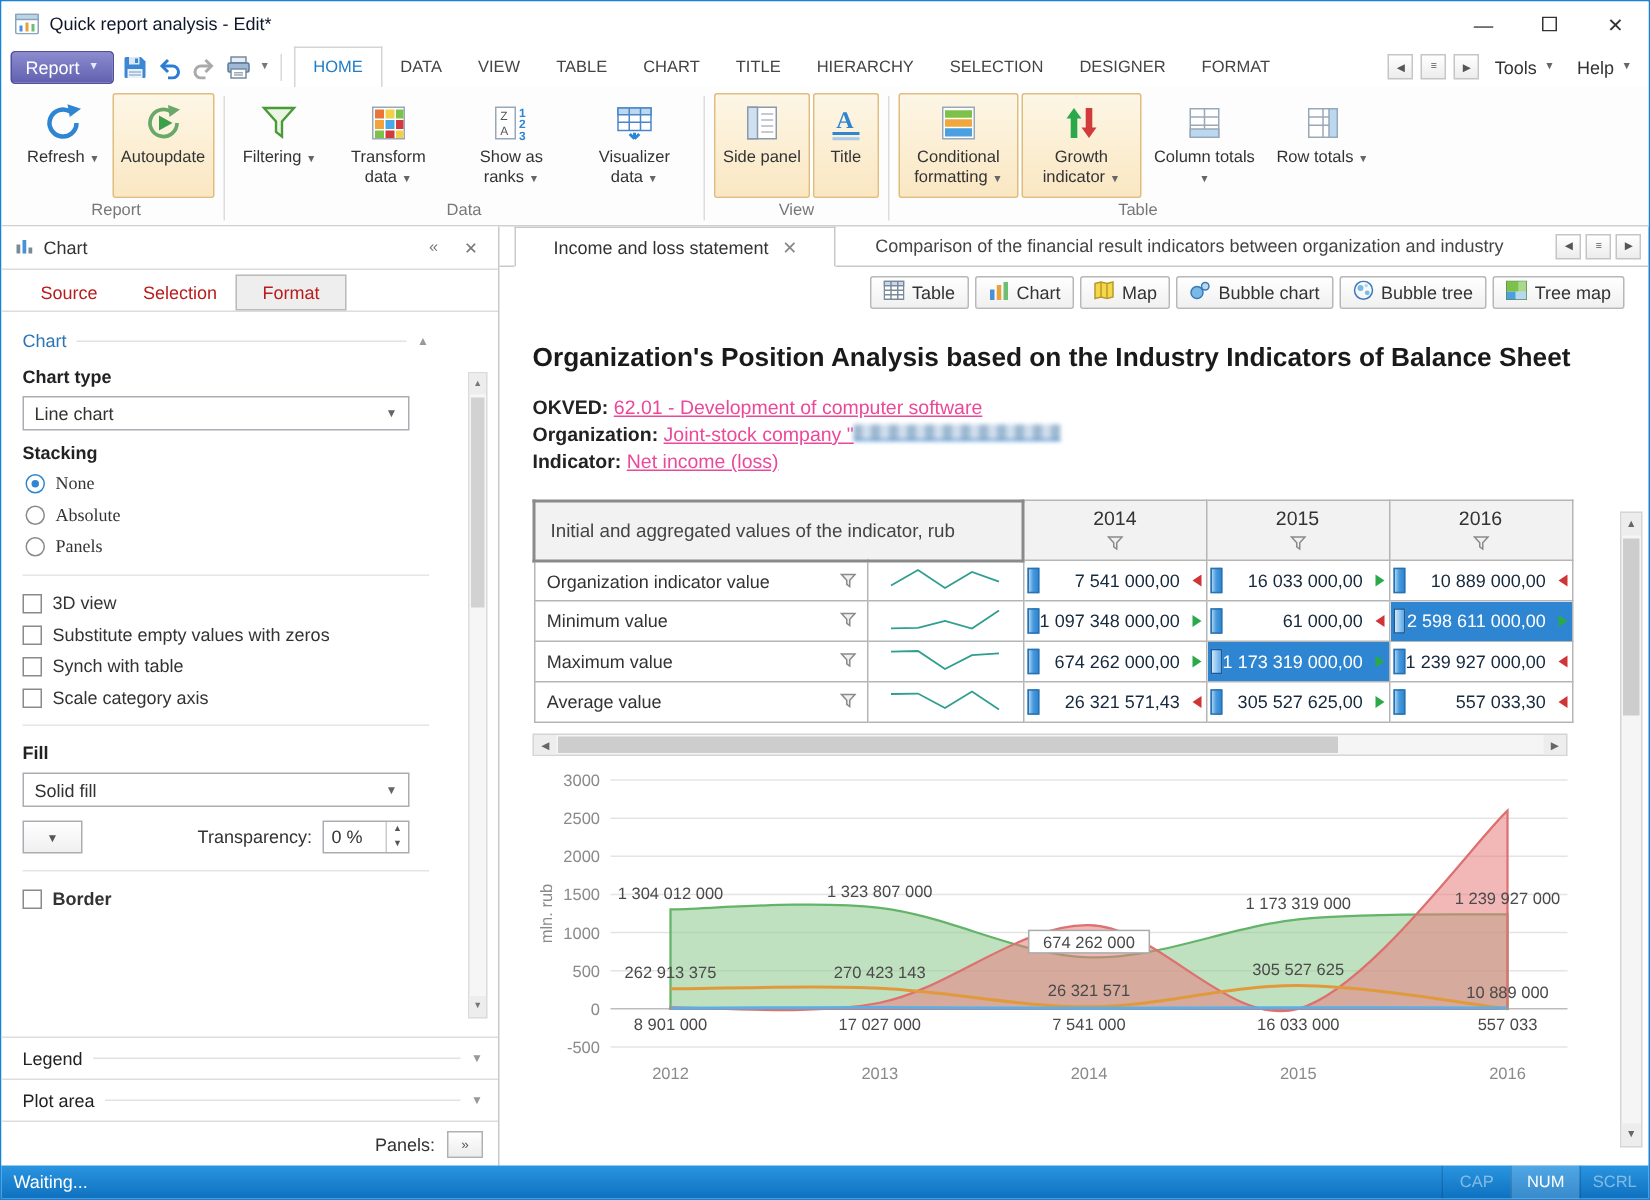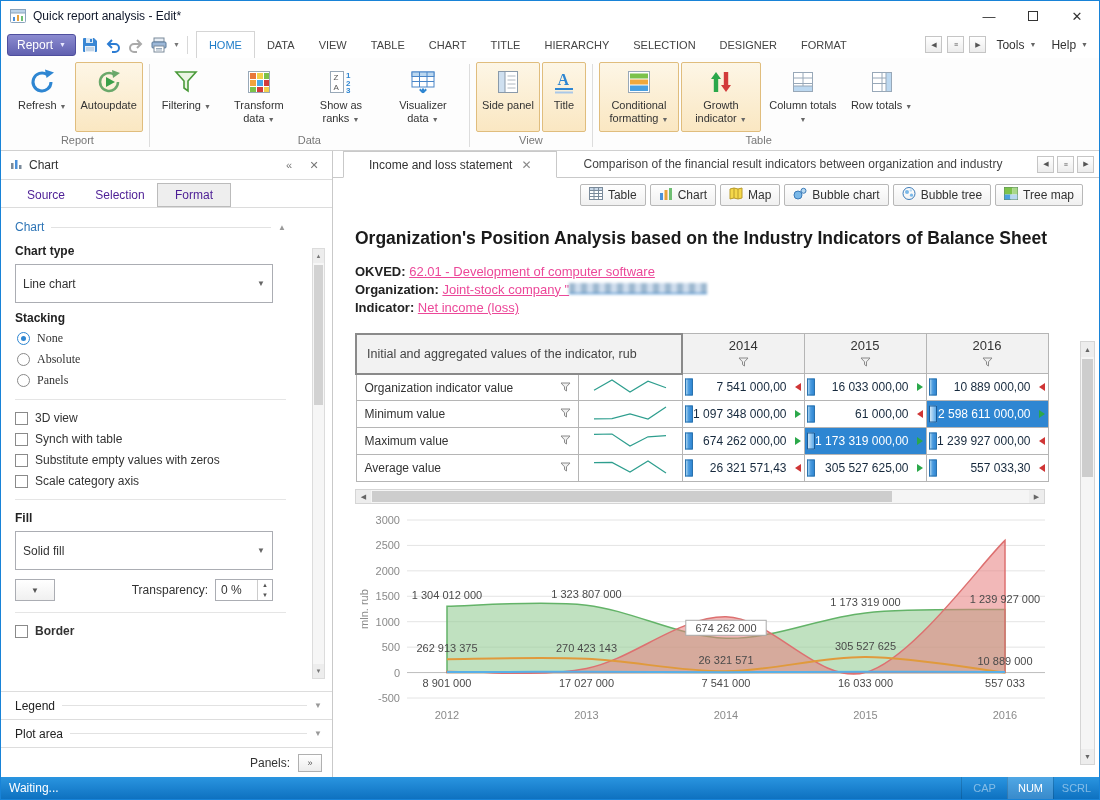--- a/index.html
+++ b/index.html
@@ -43,29 +43,29 @@
 
   
   .main { flex:1; display:flex; min-height:0; }
 
   
   .left-panel { width:332px; min-width:332px; border-right:1px solid #c9c9c9; display:flex; flex-direction:column; background:#fff; }
   .panel-header { height:29px; flex:0 0 auto; display:flex; align-items:center; gap:7px; padding:0 9px; border-bottom:1px solid #dcdcdc; }
   .ph-spacer { flex:1; }
   .ph-btn { color:#777; font-size:11px; width:18px; text-align:center; }
   .panel-tabs { height:28px; flex:0 0 auto; display:flex; align-items:stretch; border-bottom:1px solid #dcdcdc; padding:3px 8px 0; }
-  .ptab { width:74px; display:flex; align-items:center; justify-content:center; font-size:12px; color:#4c1d95; border:1px solid transparent; }
+  .ptab { width:74px; display:flex; align-items:center; justify-content:center; font-size:12px; color:#b91c1c; border:1px solid transparent; }
   .ptab.active { border-color:#bbb; background:#eee; }
   .panel-body { flex:1; position:relative; padding:9px 46px 4px 14px; overflow:hidden; }
   .psection { display:flex; align-items:center; gap:7px; margin:3px 0 10px; }
   .ps-title { color:#2e75b6; font-size:12px; }
   .ps-line { flex:1; border-top:1px solid #e2e2e2; }
   .ps-tri { color:#999; font-size:8px; }
   .plabel { font-weight:bold; color:#222; margin:8px 0 6px; }
-  .pselect { height:39px; width:258px; border:1px solid #abadb3; background:#fff; display:flex; align-items:center; justify-content:space-between; padding:0 7px; color:#333; }
+  .pselect { height:23px; width:258px; border:1px solid #abadb3; background:#fff; display:flex; align-items:center; justify-content:space-between; padding:0 7px; color:#333; }
   .sel-arrow { font-size:8px; color:#666; }
   .pcheck, .pradio { display:flex; align-items:center; gap:7px; margin:7px 0; font-size:12px; color:#333; }
   .pradio { margin:6px 0 6px 2px;font-family:Liberation Serif, serif; }
   .cb { width:13px; height:13px; border:1px solid #8a8a8a; background:#fff; flex:0 0 auto; }
   .rb { width:13px; height:13px; border:1px solid #8a8a8a; border-radius:50%; background:#fff; position:relative; flex:0 0 auto; }
   .rb.sel { border-color:#2e86d2; }
   .rb.sel::after { content:''; position:absolute; inset:3px; border-radius:50%; background:#2e86d2; }
   .pdivider { border-top:1px solid #e5e5e5; margin:11px 0; }
   .fill-row { display:flex; align-items:center; margin-top:9px; width:258px; }
   .mini-select { width:40px; height:22px; border:1px solid #abadb3; background:linear-gradient(#fff,#f0f0f0); display:flex; align-items:center; justify-content:center; font-size:8px; color:#555; }
@@ -433,25 +433,25 @@
           <span class="rb"></span>
             <span>Panels</span>
         </label>
         <div class="pdivider"></div>
         <label class="pcheck">
           <span class="cb"></span>
             <span>3D view</span>
         </label>
         <label class="pcheck">
           <span class="cb"></span>
-            <span>Synch with table</span>
+            <span>Substitute empty values with zeros</span>
         </label>
         <label class="pcheck">
           <span class="cb"></span>
-            <span>Substitute empty values with zeros</span>
+            <span>Synch with table</span>
         </label>
         <label class="pcheck">
           <span class="cb"></span>
             <span>Scale category axis</span>
         </label>
         <div class="pdivider"></div>
         <div class="plabel">Fill</div>
         <div class="pselect">
           <span>Solid fill</span>
             <span class="sel-arrow">▼</span>

